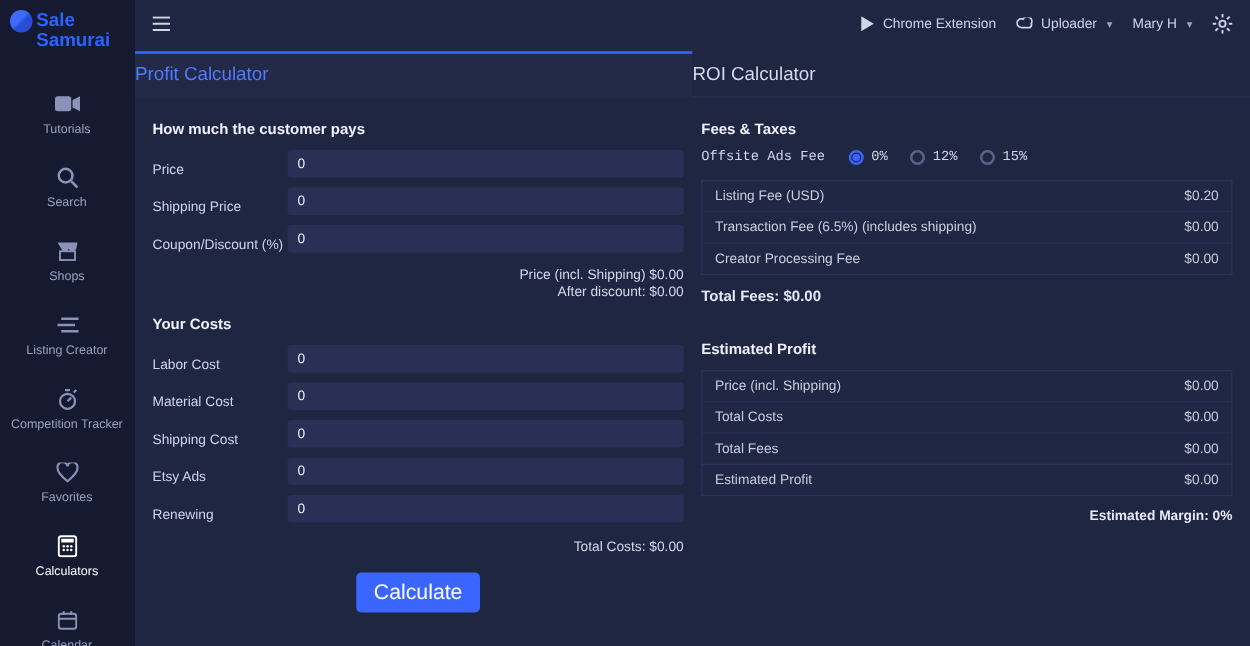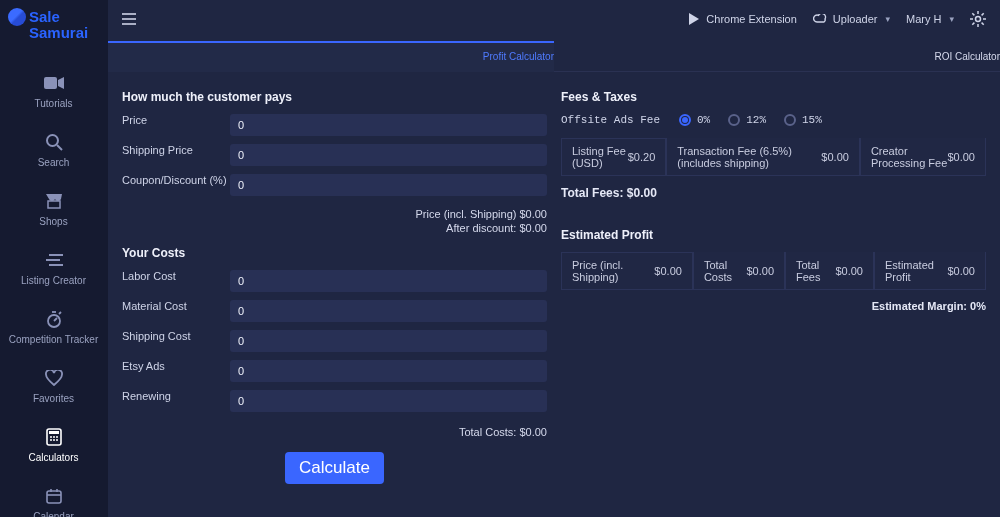--- a/index.html
+++ b/index.html
@@ -66,23 +66,23 @@
   .top-link { display:flex; align-items:center; gap:6px; cursor:pointer; }
   .chev { font-size: 9px; color:#9aa2c0; margin-left:2px;}
   
   .tabs {
     display:flex;
     background:#1f2642;
     margin: 4px 0 0 0;
   }
   .tab {
     flex:1;
-    text-align:right;
+    text-align:left;
     padding: 10px 0 9px;
-    font-size: 10px;
+    font-size: 15px;
     color:#d5d9ec;
     cursor:pointer;
     border-bottom: 1px solid #2a3152;
     background:#1f2642;
   }
   .tab.active {
     background:#222a48;
     color:#4f7bff;
     border-top: 2px solid #3a66ff;
     padding-top: 8px;
@@ -91,21 +91,21 @@
   
   .content {
     padding: 18px 14px 10px 14px;
     display:flex;
     gap: 14px;
     flex: 1;
   }
   .col { flex:1; display:flex; flex-direction:column; }
   .section-title { color:#eef0fa; font-size: 12px; font-weight:700; margin-bottom: 10px;}
   .form-row {
-    display:flex; align-items:flex-start;
+    display:flex; align-items:flex-end;
     margin-bottom: 8px;
   }
   .form-row .lbl { width: 108px; color:#cfd4e8; font-size: 11px;}
   .form-row .inp {
     flex:1;
     background:#283055;
     border:none;
     border-radius:3px;
     height:22px;
     color:#eef0fa;
@@ -116,21 +116,21 @@
   .sub-title { color:#eef0fa; font-size: 12px; font-weight:700; margin: 4px 0 10px 0;}
   .radio-row { display:flex; align-items:center; gap: 18px; margin-bottom: 12px; font-family: Liberation Mono, monospace; }
   .radio-row .lbl2 { width: 100px; color:#cfd4e8; font-size:11px;}
   .radio { display:flex; align-items:center; gap:6px; cursor:pointer; color:#cfd4e8;}
   .r-outer{
     width:12px; height:12px; border-radius:50%;
     border:2px solid #3a66ff; display:flex; align-items:center; justify-content:center;
   }
   .r-outer.unsel{ border-color:#5a628a;}
   .r-inner{ width:6px; height:6px; border-radius:50%; background:#3a66ff;}
-  .fee-table { display:flex; flex-direction:row;}
+  .fee-table { display:flex; flex-direction:column;}
   .fee-row{
     display:flex; align-items:center; justify-content:space-between;
     background:#202744;
     border:1px solid #2b3358;
     border-top:none;
     padding: 6px 10px;
     font-size:11px;
   }
   .fee-row:first-child{ border-top:1px solid #2b3358;}
   .total-line{ text-align:left; color:#e5e8f6; font-size:12px; font-weight:600; margin: 10px 0 24px;}

